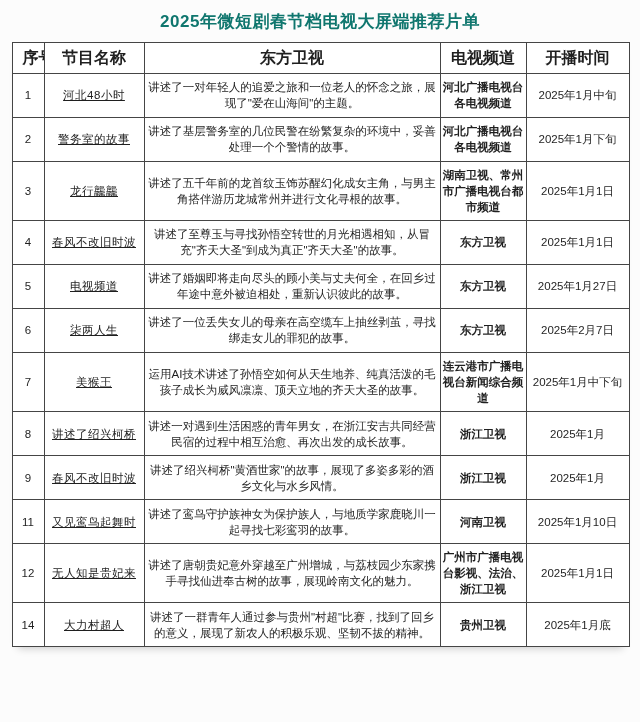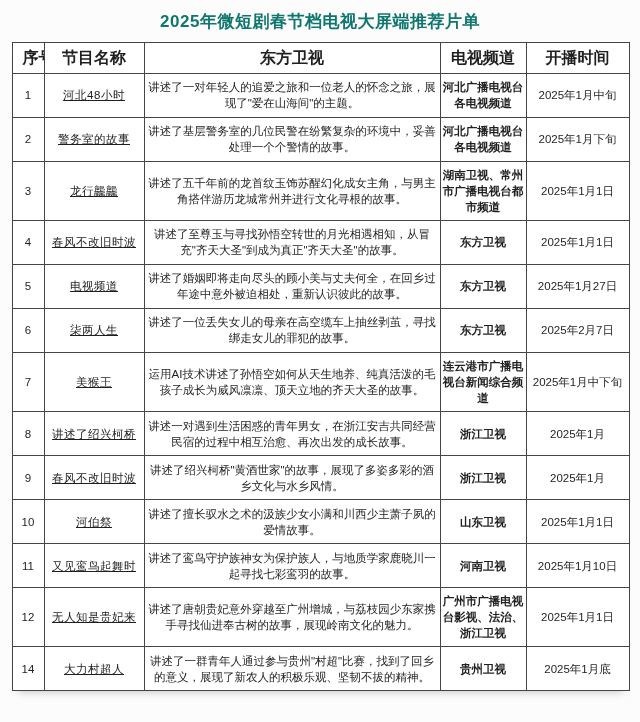--- a/index.html
+++ b/index.html
@@ -177,27 +177,20 @@
           <td class="cell-date">2025年1月</td>
         </tr>
         <tr class="data-row">
           <td class="cell-no">9</td>
           <td class="cell-name">春风不改旧时波</td>
           <td class="cell-summary">讲述了绍兴柯桥"黄酒世家"的故事，展现了多姿多彩的酒乡文化与水乡风情。</td>
           <td class="cell-channel">浙江卫视</td>
           <td class="cell-date">2025年1月</td>
         </tr>
         <tr class="data-row">
-          <td class="cell-no">10</td>
-          <td class="cell-name">河伯祭</td>
-          <td class="cell-summary">讲述了擅长驭水之术的汲族少女小满和川西少主萧子夙的爱情故事。</td>
-          <td class="cell-channel">山东卫视</td>
-          <td class="cell-date">2025年1月1日</td>
-        </tr>
-        <tr class="data-row">
           <td class="cell-no">11</td>
           <td class="cell-name">又见鸾鸟起舞时</td>
           <td class="cell-summary">讲述了鸾鸟守护族神女为保护族人，与地质学家鹿晓川一起寻找七彩鸾羽的故事。</td>
           <td class="cell-channel">河南卫视</td>
           <td class="cell-date">2025年1月10日</td>
         </tr>
         <tr class="data-row">
           <td class="cell-no">12</td>
           <td class="cell-name">无人知是贵妃来</td>
           <td class="cell-summary">讲述了唐朝贵妃意外穿越至广州增城，与荔枝园少东家携手寻找仙进奉古树的故事，展现岭南文化的魅力。</td>

